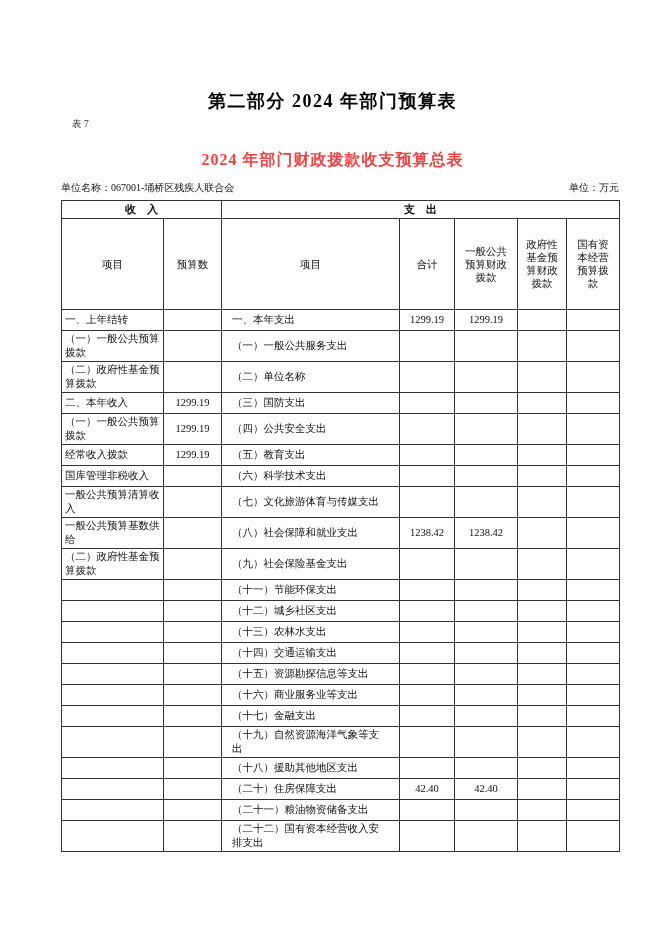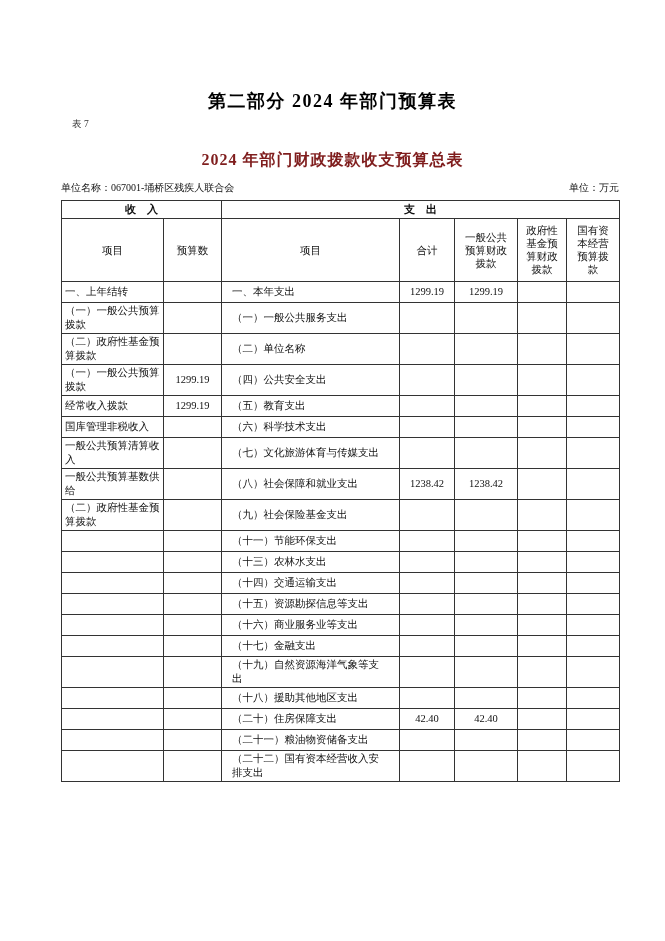--- a/index.html
+++ b/index.html
@@ -29,21 +29,21 @@
     line-height: 13px;
     color: #333333;
   }
   .table-title {
     margin: 17px 0 0 0;
     text-align: center;
     font-size: 16px;
     line-height: 24px;
     font-weight: bold;
     letter-spacing: 1px;
-    color: #7f1d1d;
+    color: #ef4444;
   }
   .meta-row {
     width: 558px;
     margin: 9px 0 5px 61px;
     display: flex;
     justify-content: space-between;
     align-items: flex-end;
     font-size: 10px;
     line-height: 14px;
     box-sizing: border-box;
@@ -65,21 +65,21 @@
   thead th { font-weight: normal; text-align: center; }
   tr.group-header th {
     height: 14px;
     font-weight: bold;
     font-size: 11px;
     padding: 1px 2px;
   }
   tr.col-header th {
     height: 54px;
     line-height: 13px;
-    padding: 4px 3px;
+    padding: 18px 3px;
   }
   tr.col-header th.h-general  { padding: 2px 6px; }
   tr.col-header th.h-govfund  { padding: 2px 4px; }
   tr.col-header th.h-state    { padding: 2px 6px; }
   tbody tr { height: 21px; }
   tbody td { line-height: 14px; }
   td.c-income-item  { text-align: left;  padding: 1px 3px; }
   td.c-expense-item { text-align: left;  padding: 1px 12px 1px 10px; }
   td.c-num          { text-align: center; padding: 1px 2px; }
 </style>
@@ -148,20 +148,29 @@
   <tr>
     <td class="c-income-item">（二）政府性基金预算拨款</td>
     <td class="c-num"></td>
     <td class="c-expense-item">（二）单位名称</td>
     <td class="c-num"></td>
     <td class="c-num"></td>
     <td class="c-num"></td>
     <td class="c-num"></td>
   </tr>
 
+  <tr>
+    <td class="c-income-item">二、本年收入</td>
+    <td class="c-num">1299.19</td>
+    <td class="c-expense-item">（三）国防支出</td>
+    <td class="c-num"></td>
+    <td class="c-num"></td>
+    <td class="c-num"></td>
+    <td class="c-num"></td>
+  </tr>
 
   <tr>
     <td class="c-income-item">（一）一般公共预算拨款</td>
     <td class="c-num">1299.19</td>
     <td class="c-expense-item">（四）公共安全支出</td>
     <td class="c-num"></td>
     <td class="c-num"></td>
     <td class="c-num"></td>
     <td class="c-num"></td>
   </tr>
@@ -220,20 +229,29 @@
   <tr>
     <td class="c-income-item"></td>
     <td class="c-num"></td>
     <td class="c-expense-item">（十一）节能环保支出</td>
     <td class="c-num"></td>
     <td class="c-num"></td>
     <td class="c-num"></td>
     <td class="c-num"></td>
   </tr>
 
+  <tr>
+    <td class="c-income-item"></td>
+    <td class="c-num"></td>
+    <td class="c-expense-item">（十二）城乡社区支出</td>
+    <td class="c-num"></td>
+    <td class="c-num"></td>
+    <td class="c-num"></td>
+    <td class="c-num"></td>
+  </tr>
 
   <tr>
     <td class="c-income-item"></td>
     <td class="c-num"></td>
     <td class="c-expense-item">（十三）农林水支出</td>
     <td class="c-num"></td>
     <td class="c-num"></td>
     <td class="c-num"></td>
     <td class="c-num"></td>
   </tr>

